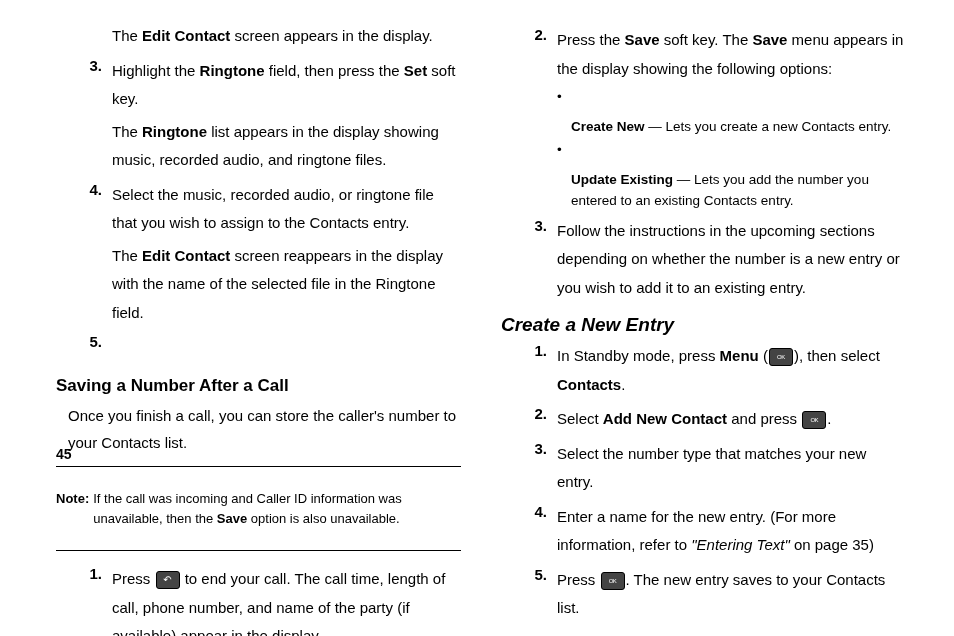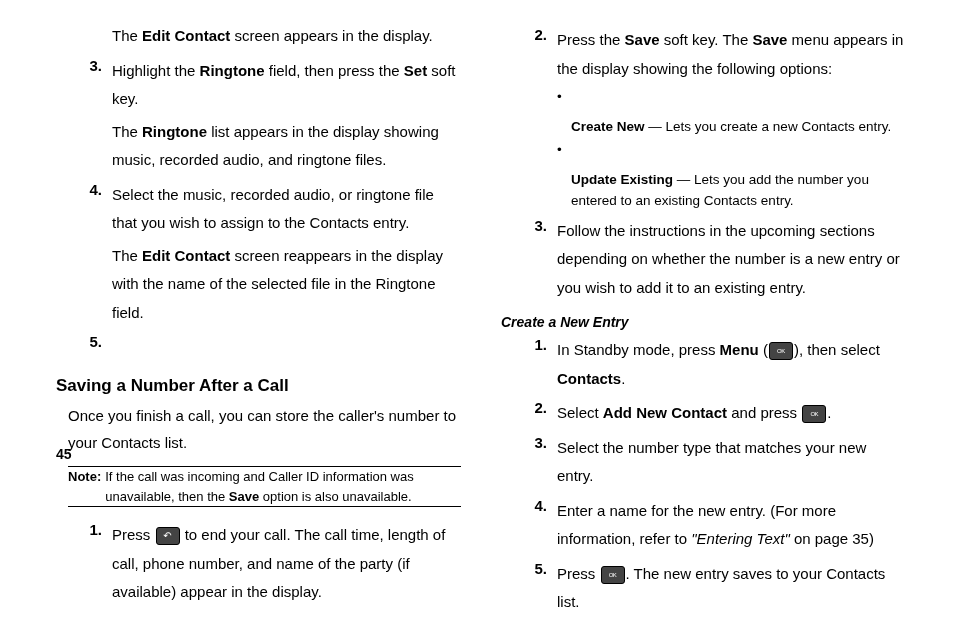--- a/index.html
+++ b/index.html
@@ -48,32 +48,32 @@
     margin-top: 2px;
   }
   .section-h2 {
     font-weight: bold;
     font-size: 17px;
     margin: 26px 0 6px 0;
   }
   .section-h3 {
     font-weight: bold;
     font-style: italic;
-    font-size: 14px;
+    font-size: 19px;
     margin: 12px 0 4px 0;
   }
   .intro {
     margin: 4px 0 6px 12px;
     line-height: 1.8;
   }
   .note-block {
     border-top: 1px solid #000;
     border-bottom: 1px solid #000;
-    padding: 0 0;
-    margin: 10px 0 14px 12px;
+    padding: 22px 0;
+    margin: 10px 0 14px 0;
     font-size: 13px;
     line-height: 1.5;
   }
   .note-block .note-label {
     font-weight: bold;
   }
   .note-body-wrap {
     display: flex;
   }
   .note-body-wrap .note-label {

